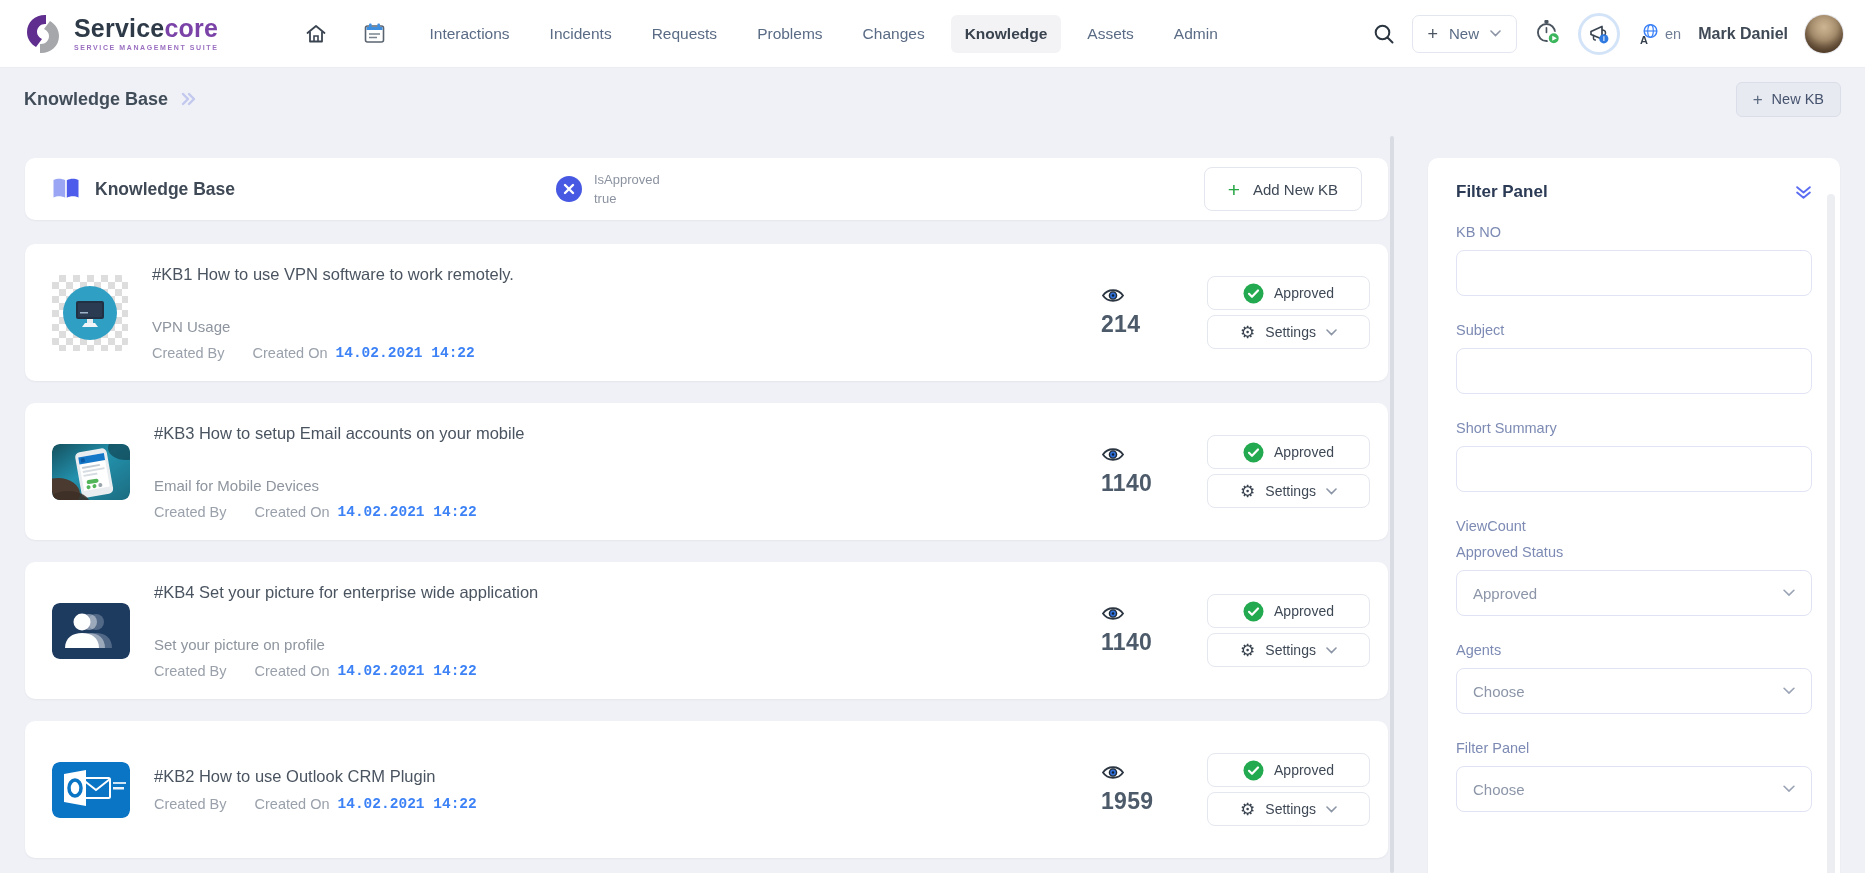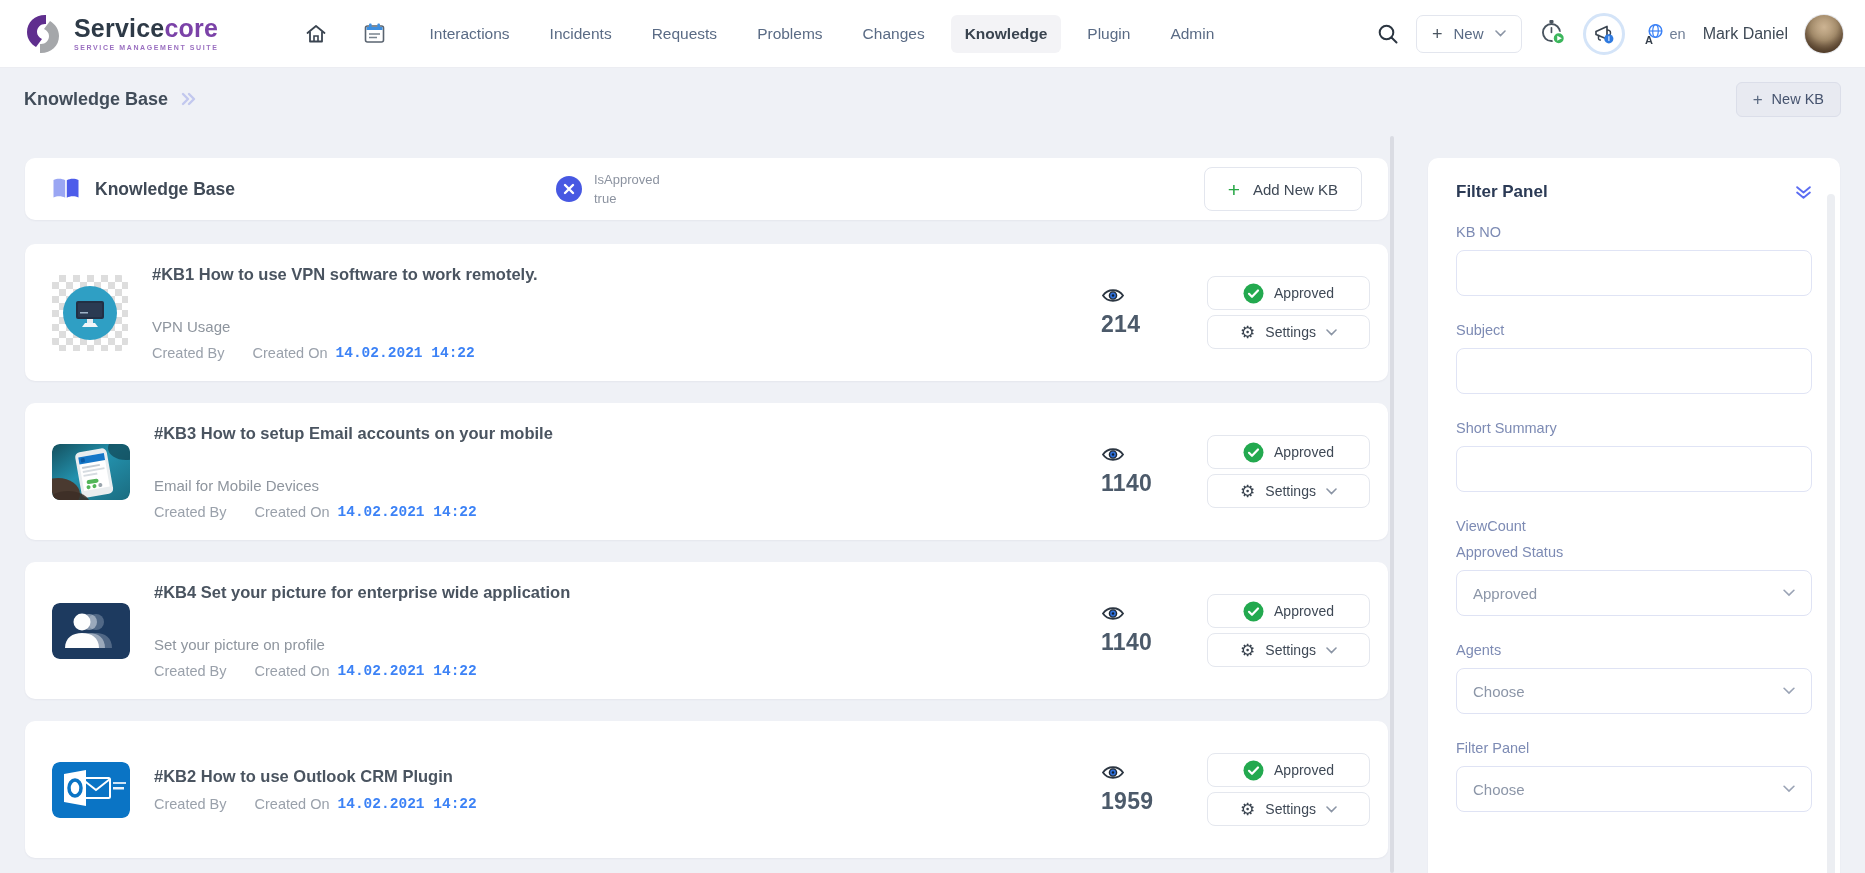--- a/index.html
+++ b/index.html
@@ -20,21 +20,21 @@
   .nav-quick > span { display:flex; cursor:pointer; }
   .nav-links { display:flex; align-items:center; gap:12px; margin-left:28px; }
   .nav-link { font-size:15.5px; color:#5a6b85; padding:10px 14px; border-radius:6px; cursor:pointer; white-space:nowrap; }
   .nav-link.active { background:#f3f3f6; color:#39434f; font-weight:bold; }
   .topbar-right { margin-left:auto; display:flex; align-items:center; gap:17px; }
   .search-btn { display:flex; cursor:pointer; }
   .new-btn { display:flex; align-items:center; gap:11px; border:1px solid #e3e6ee; border-radius:7px; padding:9px 15px; background:#fff; color:#5a6b85; font-size:15px; cursor:pointer; }
   .new-btn .plus { font-size:18px; color:#4a5560; line-height:1; }
   .icon-ring { width:42px; height:42px; border:3px solid #d4e4f8; border-radius:50%; display:flex; align-items:center; justify-content:center; cursor:pointer; }
   .lang { display:flex; align-items:center; gap:4px; color:#6f7e96; font-size:14.5px; cursor:pointer; }
-  .user-name { font-size:16px; color:#3f4a56; font-weight:normal; }
+  .user-name { font-size:16px; color:#3f4a56; font-weight:bold; }
   .avatar { width:38px; height:38px; border-radius:50%; cursor:pointer;
     background: radial-gradient(circle at 50% 32%, #cdb493 0%, #a8906f 42%, #6b543f 78%, #4d3b2b 100%);
     box-shadow: inset 0 -7px 10px rgba(50,33,16,.45), 0 0 0 1px #e5e7ec; }
 
   
   .breadcrumb-row { display:flex; align-items:center; height:62px; padding:0 24px; }
   .breadcrumb { display:flex; align-items:center; gap:13px; font-size:18px; color:#414c59; font-weight:bold; }
   .newkb-btn { margin-left:auto; display:flex; align-items:center; gap:9px; background:#e8eaf1; border:1px solid #dbdee9; border-radius:6px; padding:8px 16px; font-size:14.5px; color:#46536e; cursor:pointer; }
   .newkb-btn .plus { font-size:17px; color:#5a6880; line-height:1; }
 
@@ -51,21 +51,21 @@
   .addkb-btn .plus { color:#27a745; font-size:21px; line-height:1; font-weight:normal; }
 
   .kb-card { background:#fff; border-radius:10px; height:137px; margin-bottom:22px; display:flex; align-items:center; padding:0 18px 0 27px; box-shadow:0 1px 2px rgba(30,35,70,.05); }
   .thumb { flex:none; cursor:pointer; }
   .thumb-square { width:76px; height:76px; border-radius:8px; overflow:hidden; display:flex; align-items:center; justify-content:center;
     background-color:#fff;
     background-image: linear-gradient(45deg,#ddd 25%,transparent 25%,transparent 75%,#ddd 75%), linear-gradient(45deg,#ddd 25%,transparent 25%,transparent 75%,#ddd 75%);
     background-size:14px 14px; background-position:0 0,7px 7px; }
   .thumb-rect { width:78px; height:56px; border-radius:8px; overflow:hidden; }
   .kb-info { margin-left:24px; flex:1; min-width:0; display:flex; flex-direction:column; gap:10px; }
-  .kb-title { font-size:16.5px; color:#4a5460; font-weight:bold; cursor:pointer; }
+  .kb-title { font-size:16.5px; color:#4a5460; font-weight:normal; cursor:pointer; }
   .kb-sub { font-size:15px; color:#8e959e;margin-top:24px; }
   .kb-meta { font-size:14.5px; color:#9aa1ab; display:flex; gap:28px; align-items:center; }
   .kb-meta .on-group { display:flex; gap:8px; }
   .kb-date { color:#3c82f6; font-weight:bold;font-family:Liberation Mono, monospace; }
   .kb-views { width:72px; display:flex; flex-direction:column; gap:7px; margin-right:34px; flex:none; }
   .kb-count { font-size:23px; color:#4c5a6a; font-weight:bold; letter-spacing:.3px; }
   .kb-actions { display:flex; flex-direction:column; gap:5px; width:163px; flex:none; }
   .action-btn { display:flex; align-items:center; justify-content:center; gap:10px; height:34px; border:1px solid #e4e7ee; border-radius:8px; background:#fff; font-size:14px; color:#3f4956; cursor:pointer; font-family:inherit; }
   .gear-glyph { font-size:17px; color:#39434f; line-height:1; }
 
@@ -119,21 +119,21 @@
       </span>
     </div>
 
     <nav class="nav-links">
       <span class="nav-link">Interactions</span>
       <span class="nav-link">Incidents</span>
       <span class="nav-link">Requests</span>
       <span class="nav-link">Problems</span>
       <span class="nav-link">Changes</span>
       <span class="nav-link active">Knowledge</span>
-      <span class="nav-link">Plugin</span>
+      <span class="nav-link">Assets</span>
       <span class="nav-link">Admin</span>
     </nav>
 
     <div class="topbar-right">
       <span class="search-btn">
         <svg width="22" height="22" viewBox="0 0 22 22">
             <circle cx="9.5" cy="9.5" r="6.8" fill="none" stroke="#2b3540" stroke-width="2"></circle>
             <path d="M14.5 14.5 L19.5 19.5" stroke="#2b3540" stroke-width="2" stroke-linecap="round"></path>
           </svg>
       </span>

